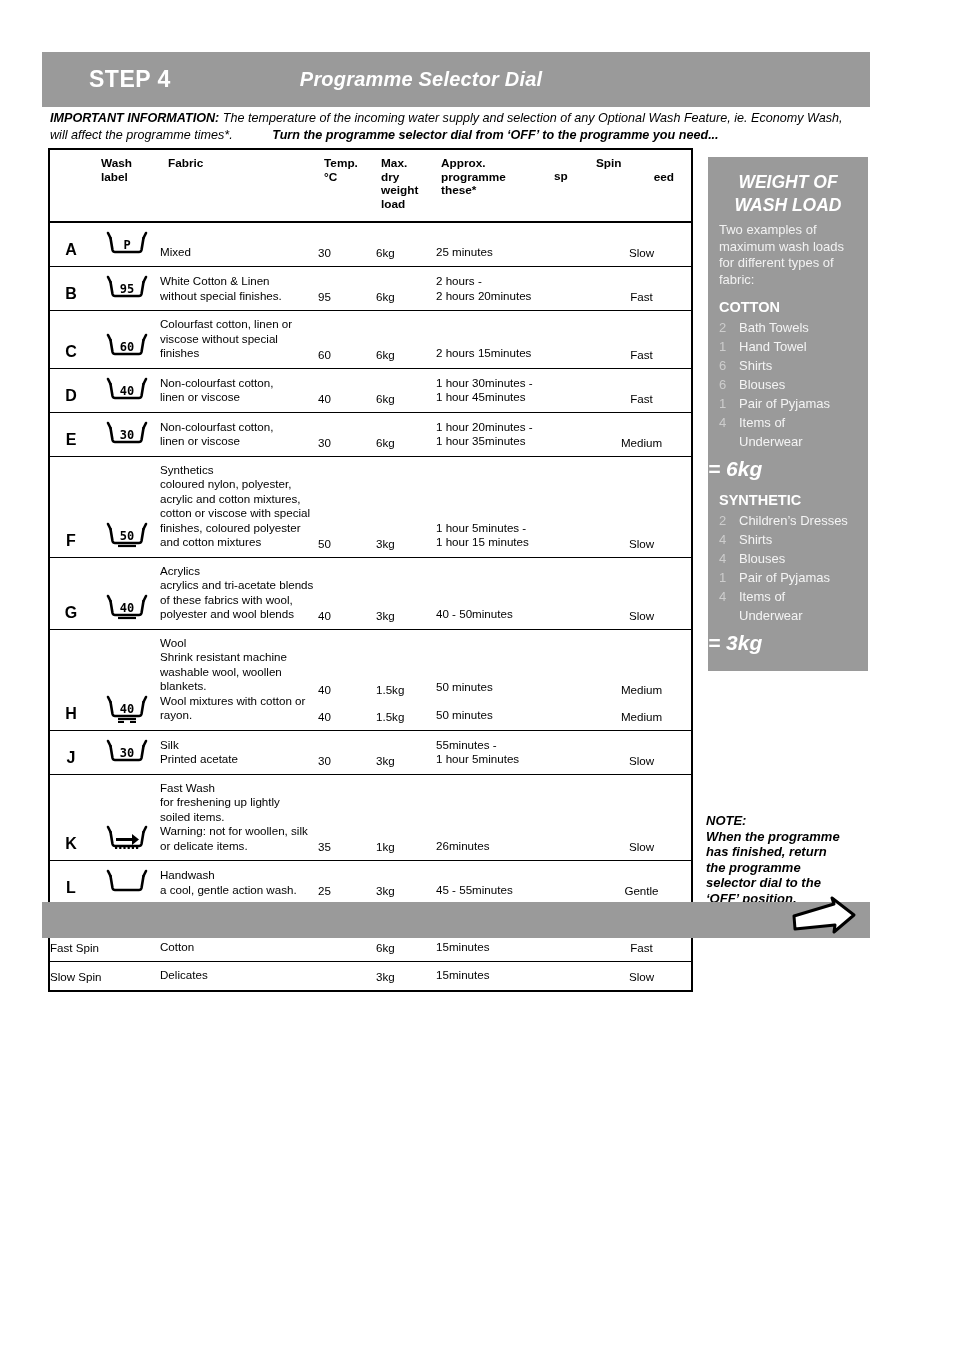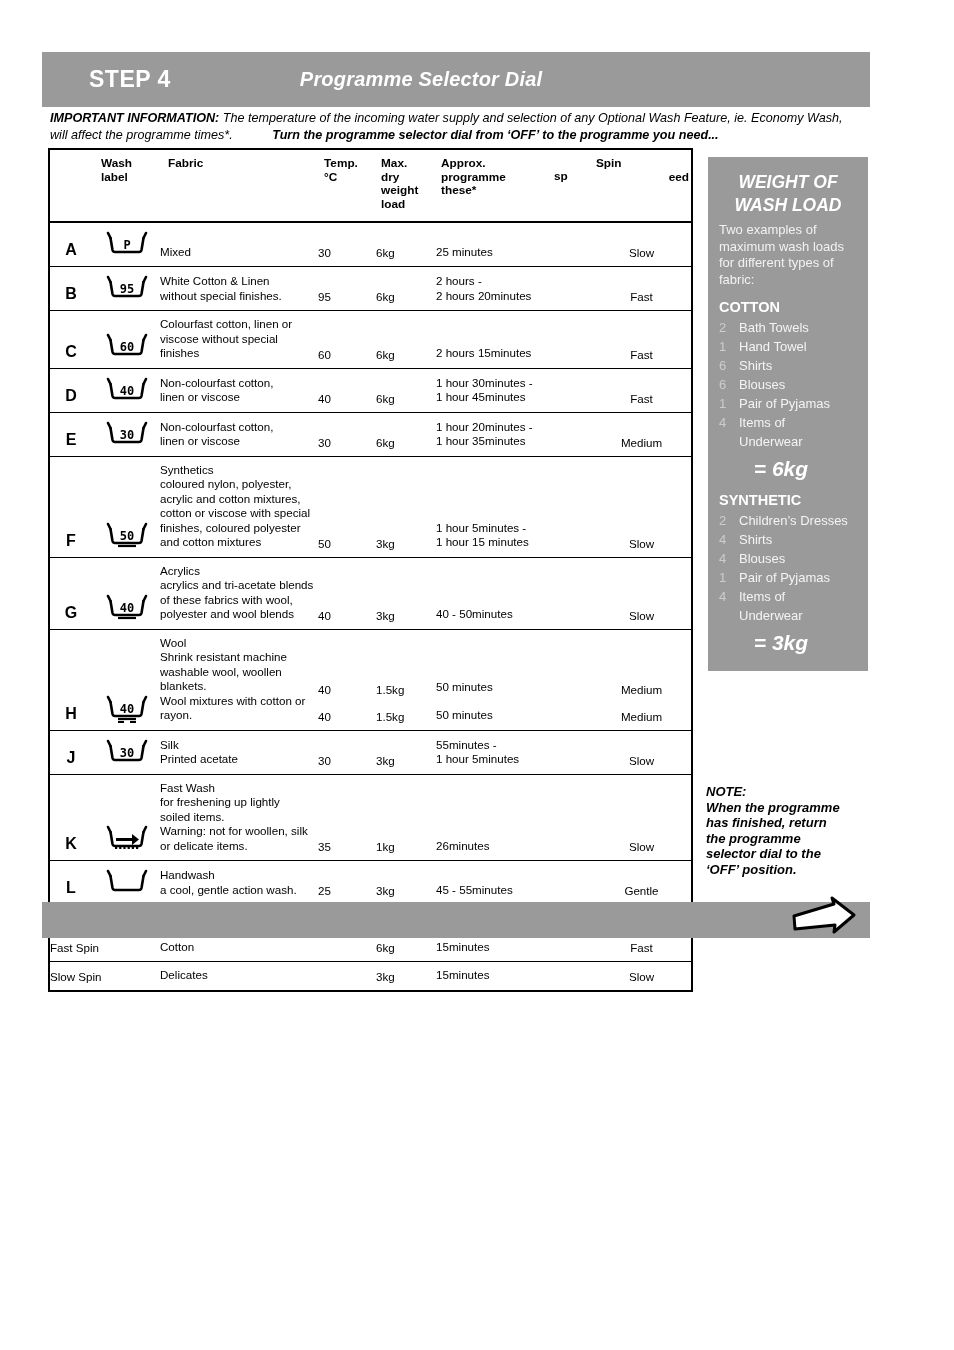--- a/index.html
+++ b/index.html
@@ -58,21 +58,21 @@
     vertical-align:top;padding-top:7px;padding-bottom:10px;
     border-bottom:2px solid #000;
   }
   tr.hdr td.h-icon{padding-left:9px;}
   tr.hdr td.h-fabric{padding-left:8px;}
   tr.hdr td.h-temp{padding-left:6px;}
   tr.hdr td.h-load{padding-left:5px;}
   tr.hdr td.h-time{padding-left:5px;position:relative;}
   tr.hdr td.h-spin{padding-left:4px;position:relative;}
   .hdr-sp{position:absolute;left:118px;top:20px;font-weight:bold;}
-  .hdr-eed{display:block;text-align:right;padding-right:2px;}
+  .hdr-eed{display:block;text-align:right;padding-right:17px;}
 
   tr.datarow td{
     border-bottom:1px solid #000;
     padding-top:6px;padding-bottom:7px;
   }
   tr.datarow:last-child td{border-bottom:none;}
   td.code{
     font-weight:bold;font-size:16px;text-align:center;
     vertical-align:middle;
   }
@@ -110,26 +110,26 @@
   }
   ul.sb-list{list-style:none;margin:0;padding:0 0 0 11px;}
   ul.sb-list li{
     font-size:13px;line-height:19px;display:flex;
   }
   ul.sb-list li .num{width:20px;color:#cdcdcd;flex:0 0 20px;}
   ul.sb-list li .itm{color:#f4f4f4;}
   ul.sb-list li.cont .num{visibility:hidden;}
   .sb-total{
     font-weight:bold;font-style:italic;font-size:21px;
-    text-align:center;padding:6px 14px 0 0;color:#ffffff;
+    text-align:left;padding:6px 14px 0 0;color:#ffffff;
   }
 
   
   .note{
-    position:absolute;left:706px;top:784px;width:180px;
+    position:absolute;left:706px;top:813px;width:180px;
     font-weight:bold;font-style:italic;font-size:13px;line-height:15.6px;
   }
 
   
   .bottom-bar{
     position:absolute;left:42px;top:902px;width:828px;height:36px;
     background:#9a9a9a;
   }
   .arrow-wrap{position:absolute;right:12px;top:-6px;}
 </style>

